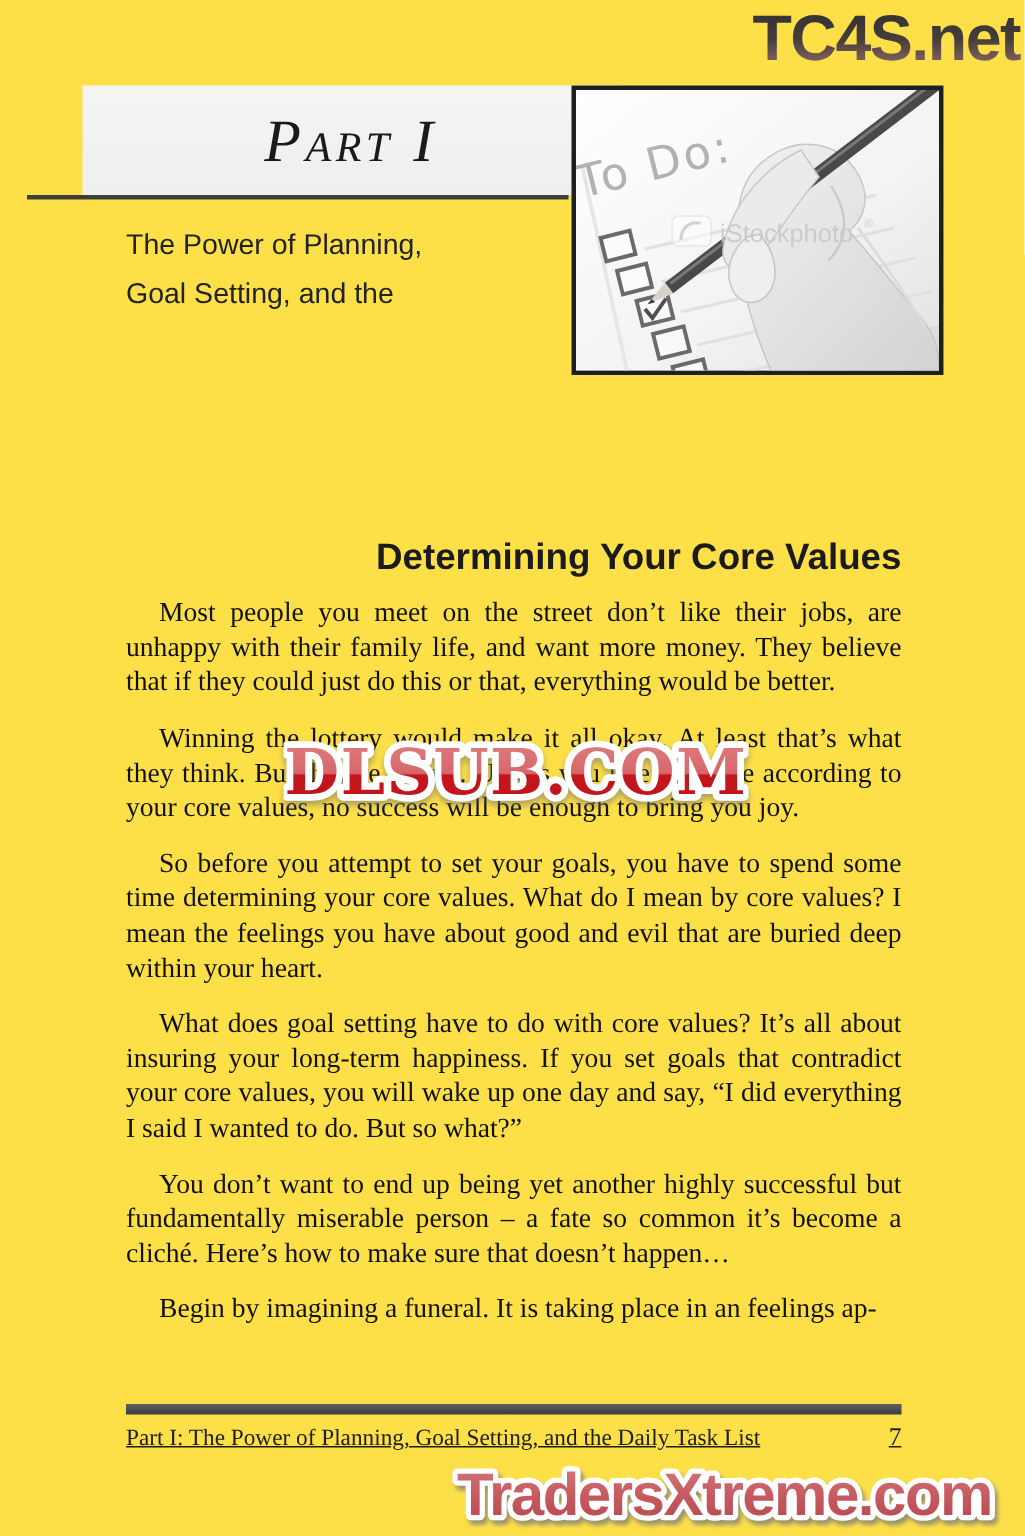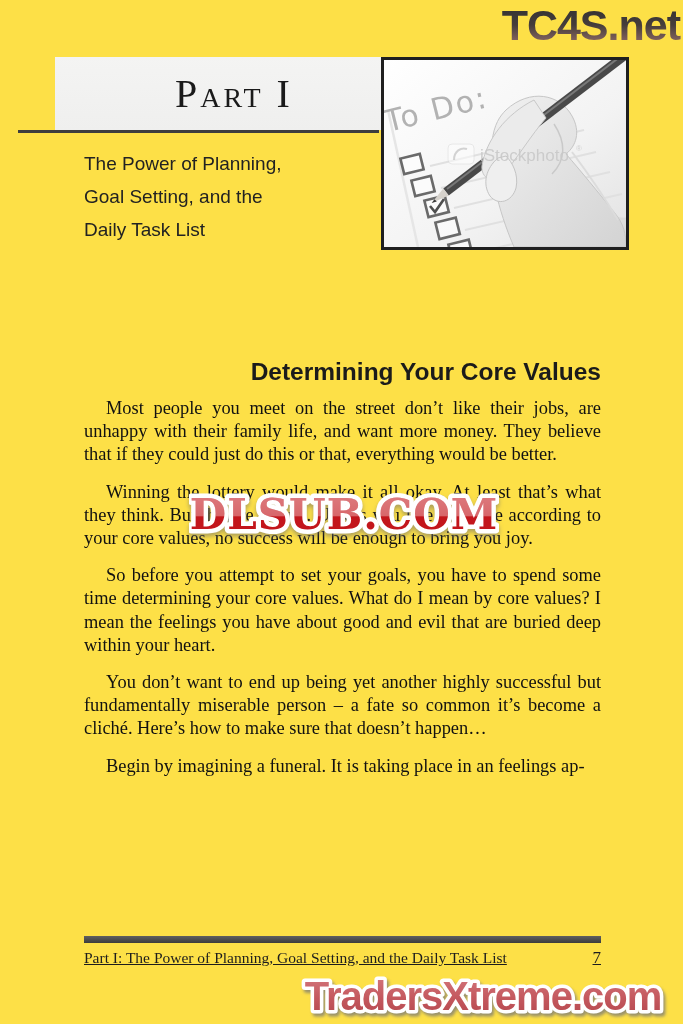--- a/index.html
+++ b/index.html
@@ -8,21 +8,21 @@
     overflow:hidden;font-family:"Liberation Serif",serif;
   }
   
   .wm-top{position:absolute;top:2px;left:438px;width:245px;height:48px;}
   
   .header-rule{position:absolute;left:18px;top:130px;width:361px;height:3px;background:#3e3e3e;}
   
   .part-box{
     position:absolute;left:55px;top:57px;width:358px;height:73px;
     background:linear-gradient(180deg,#f4f4f3 0%,#efefee 100%);
-    display:flex;align-items:center;justify-content:center;
+    display:flex;align-items:center;justify-content:center;font-style:italic;
   }
   .part-box span{
     font-family:"Liberation Serif",serif;font-variant:small-caps;
     font-size:40px;letter-spacing:3px;color:#1a1a1a;
   }
   
   .photo{
     position:absolute;left:381px;top:57px;width:242px;height:187px;
     border:3px solid #1f1f1f;background:#f5f5f5;
   }
@@ -140,29 +140,29 @@
         <path d="M 70,100 c 0,-9 7,-13 13,-11" fill="none" stroke="#cfcfcf" stroke-width="2"></path>
         <text x="96" y="101" font-family="Liberation Sans, sans-serif" font-size="17" fill="#c9c9c9">iStockphoto</text>
         <text x="192" y="91" font-family="Liberation Sans, sans-serif" font-size="8" fill="#cdcdcd">®</text>
       </g>
     </svg>
   </div>
 
   <div class="subtitle">
     <div>The Power of Planning,</div>
     <div>Goal Setting, and the</div>
-    <div>Daily Task List</div>
   </div>
 
   <h1 class="heading">Determining Your Core Values</h1>
 
   <div class="body-text">
     <p>Most people you meet on the street don’t like their jobs, are unhappy with their family life, and want more money. They believe that if they could just do this or that, everything would be better.</p>
     <p>Winning the lottery would make it all okay. At least that’s what they think. But they’re wrong. Unless you live your life according to your core values, no success will be enough to bring you joy.</p>
     <p>So before you attempt to set your goals, you have to spend some time determining your core values. What do I mean by core values? I mean the feelings you have about good and evil that are buried deep within your heart.</p>
+    <p>What does goal setting have to do with core values? It’s all about insuring your long-term happiness. If you set goals that contradict your core values, you will wake up one day and say, “I did everything I said I wanted to do. But so what?”</p>
     <p>You don’t want to end up being yet another highly successful but fundamentally miserable person – a fate so common it’s become a cliché. Here’s how to make sure that doesn’t happen…</p>
     <p>Begin by imagining a funeral. It is taking place in an feelings ap-</p>
   </div>
 
   <svg class="wm-mid" viewBox="0 0 310 64">
     <defs>
       <linearGradient id="gloss" x1="0" y1="0" x2="0" y2="1">
         <stop offset="0" stop-color="#ffffff" stop-opacity="0.45"></stop>
         <stop offset="0.52" stop-color="#ffffff" stop-opacity="0.35"></stop>
         <stop offset="0.55" stop-color="#ffffff" stop-opacity="0"></stop>

